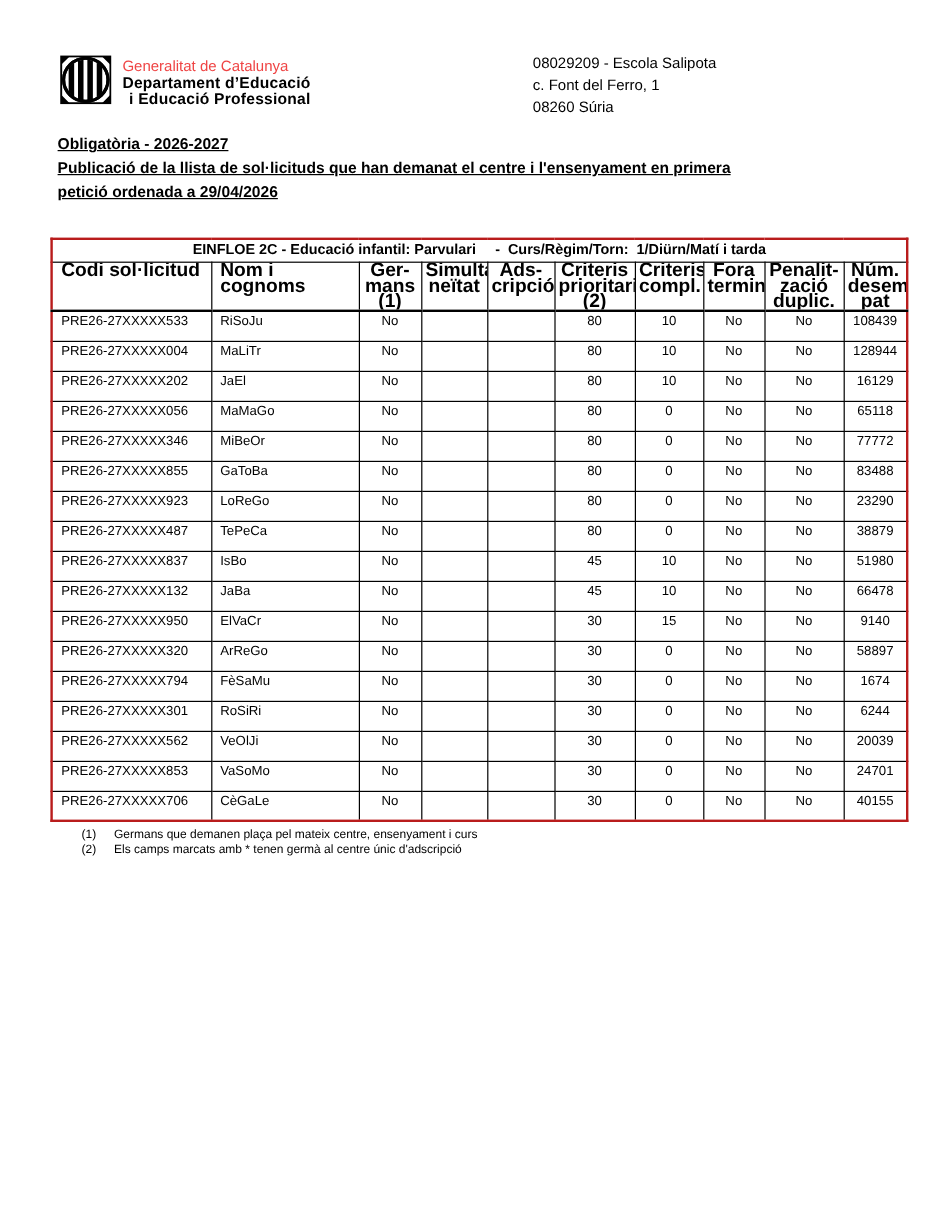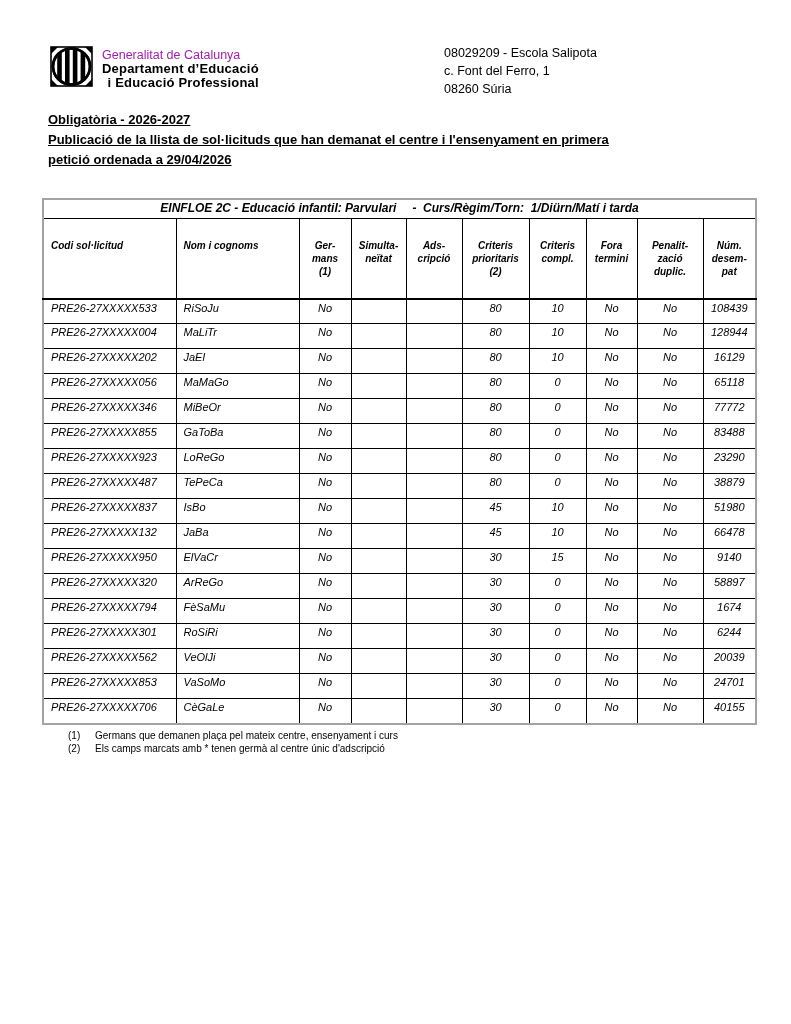--- a/index.html
+++ b/index.html
@@ -10,50 +10,49 @@
     margin:0 auto;
     background:#ffffff;
     color:#000;
     overflow:hidden;
   }
 
   
   .logo-block { position:absolute; left:50px; top:46px; display:flex; align-items:flex-start; gap:9px; }
   .logo-icon svg { display:block; }
   .logo-text { padding-top:2px; }
-  .logo-line1 { font-size:12.5px; line-height:14px; color:#a21caf; }
+  .logo-line1 { font-size:12.5px; line-height:14px; color:#ef4444; }
   .logo-line2, .logo-line3 { font-size:13px; font-weight:bold; line-height:14px; letter-spacing:.2px;text-align:right; }
 
   .school-block { position:absolute; left:428px; top:44px; font-size:12.5px; line-height:18px;margin-left:16px; }
 
   
   .title-block { position:absolute; left:48px; top:110px; width:706px;
                  font-size:13px; font-weight:bold; line-height:20px;text-decoration:underline; }
 
   
   .content { position:absolute; left:42px; top:198px; width:714px; }
   table.doc-table {
     width:713px; table-layout:fixed; border-collapse:collapse;
-    border:2px solid #a3a3a3;
-    font-style:italic;
+    border:2px solid #b91c1c;
   }
   table.doc-table th, table.doc-table td {
     border:1.5px solid #000;
     vertical-align:top;
     overflow:hidden;
   }
   th.band-cell {
     height:19px; font-size:12px; font-weight:bold; padding:1px 4px 2px;
     border-bottom:2px solid #000; text-align:center; vertical-align:middle;
   }
   .band-cell span { white-space:pre; }
   .band-gap { display:inline-block; width:16px; }
   tr.header-row th {
-    height:41px; font-size:10px; font-weight:bold; line-height:13px;
-    padding:20px 3px; text-align:center; white-space:pre-line;
+    height:41px; font-size:16px; font-weight:bold; line-height:13px;
+    padding:0 3px; text-align:center; white-space:pre-line;
     border-bottom:2px solid #000;
   }
   tr.header-row th.left { text-align:left; padding-left:7px; }
   tbody td {
     height:25px; font-size:11px; line-height:13px; padding:2px 5px;
     text-align:center;
   }
   tbody td.left { text-align:left; padding-left:7px; }
 
   

